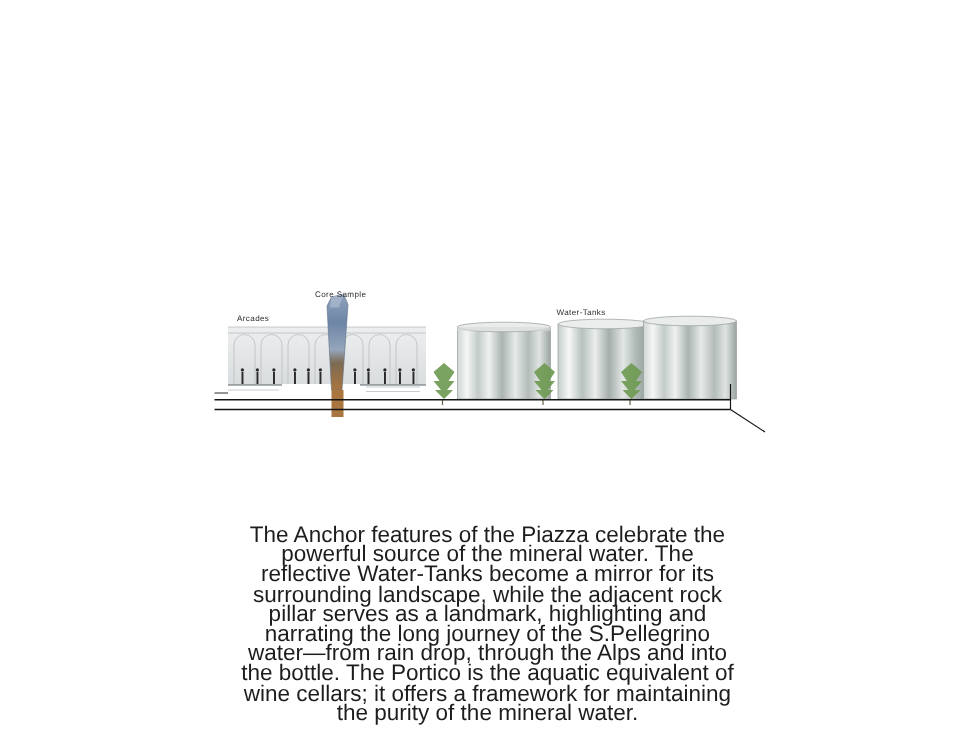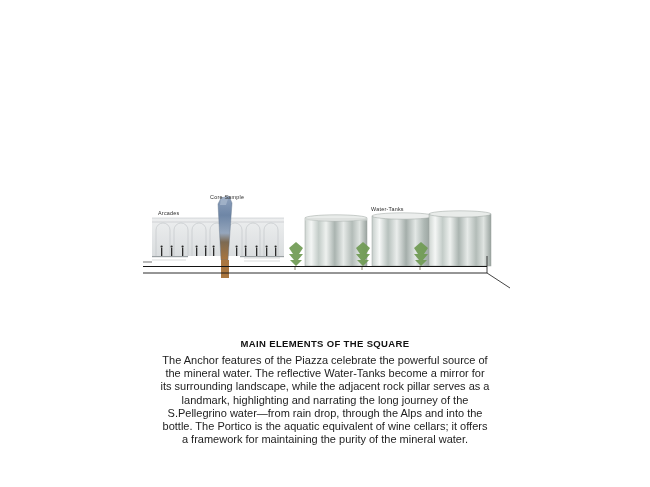--- a/index.html
+++ b/index.html
@@ -55,22 +55,22 @@
     text-align: center;
   }
   .caption h1 {
     margin: 0 0 5px 0;
     font-size: 9.5px;
     font-weight: bold;
     letter-spacing: 0.35px;
     color: #111111;
   }
   .caption p {
-    margin: 1px;
-    font-size: 11px;
+    margin: 12px;
+    font-size: 15px;
     line-height: 13.2px;
     color: #1d1d1d;
     width: 330px;
     margin-left: auto;
     margin-right: auto;
   }
 </style>
 </head>
 <body>
 
@@ -202,17 +202,16 @@
         <line x1="143" y1="92" x2="152" y2="92" stroke-width="0.6"></line>
       </g>
     </svg>
   </div>
 
   <div class="dwg-label lbl-arcades">Arcades</div>
   <div class="dwg-label lbl-core">Core Sample</div>
   <div class="dwg-label lbl-tanks">Water-Tanks</div>
 
   <div class="caption">
-    <h1>MAIN ELEMENTS OF THE SQUARE</h1>
     <p>The Anchor features of the Piazza celebrate the powerful source of the mineral water. The reflective Water-Tanks become a mirror for its surrounding landscape, while the adjacent rock pillar serves as a landmark, highlighting and narrating the long journey of the S.Pellegrino water—from rain drop, through the Alps and into the bottle. The Portico is the aquatic equivalent of wine cellars; it offers a framework for maintaining the purity of the mineral water.</p>
   </div>
 
 </div>
 
 </body></html>

